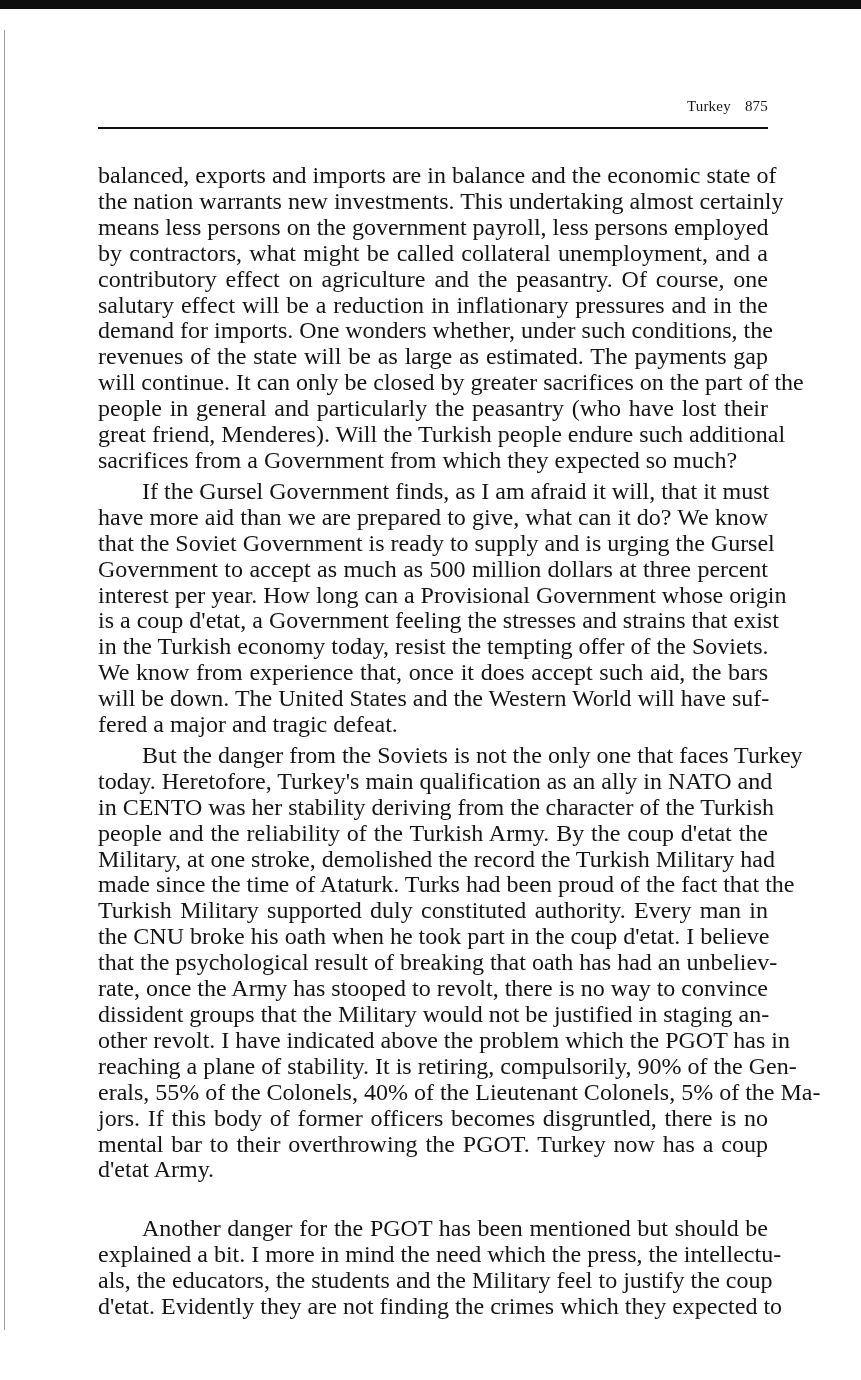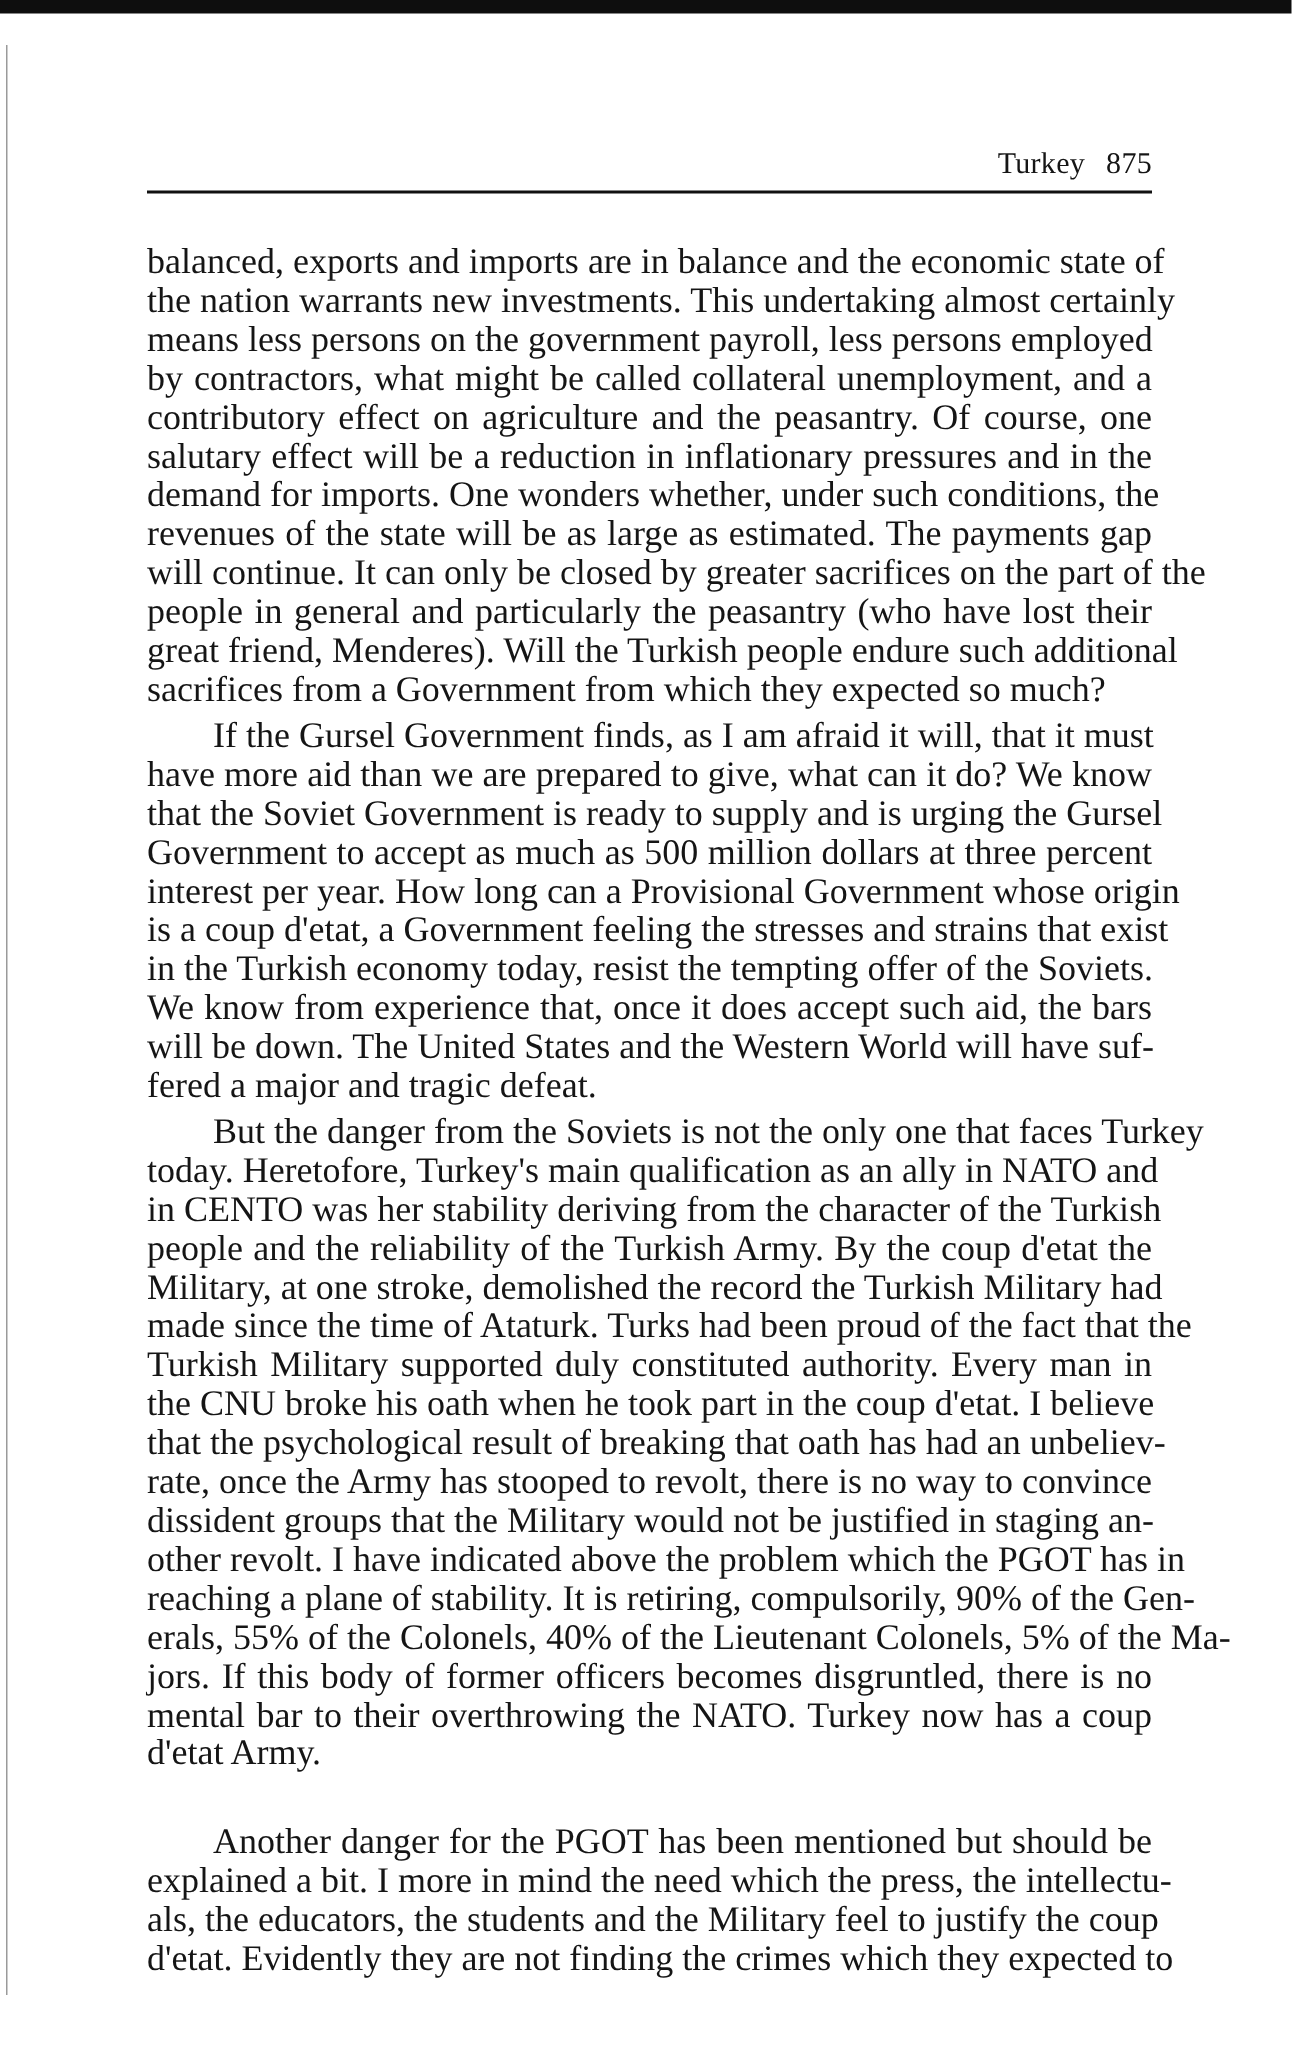--- a/index.html
+++ b/index.html
@@ -29,21 +29,21 @@
     height: 1300px;
     background: #9a9a9a;
   }
   .running-head {
     position: absolute;
     left: 98px;
     top: 98px;
     width: 670px;
     height: 30px;
     text-align: right;
-    font-size: 20px;
+    font-size: 15px;
     letter-spacing: 0.2px;
     font-family: Liberation Serif, serif;
   }
   .running-head .head-title { margin-right: 14px; }
   .head-rule {
     position: absolute;
     left: 98px;
     top: 127px;
     width: 670px;
     height: 2px;
@@ -113,21 +113,21 @@
       <span class="line">made since the time of Ataturk. Turks had been proud of the fact that the</span>
       <span class="line">Turkish Military supported duly constituted authority. Every man in</span>
       <span class="line">the CNU broke his oath when he took part in the coup d'etat. I believe</span>
       <span class="line">that the psychological result of breaking that oath has had an unbeliev-</span>
       <span class="line">rate, once the Army has stooped to revolt, there is no way to convince</span>
       <span class="line">dissident groups that the Military would not be justified in staging an-</span>
       <span class="line">other revolt. I have indicated above the problem which the PGOT has in</span>
       <span class="line">reaching a plane of stability. It is retiring, compulsorily, 90% of the Gen-</span>
       <span class="line">erals, 55% of the Colonels, 40% of the Lieutenant Colonels, 5% of the Ma-</span>
       <span class="line">jors. If this body of former officers becomes disgruntled, there is no</span>
-      <span class="line">mental bar to their overthrowing the NATO. Turkey now has a coup</span>
+      <span class="line">mental bar to their overthrowing the PGOT. Turkey now has a coup</span>
       <span class="line last">d'etat Army.</span>
     </p>
     <p>
       <span class="line" style="text-indent: 44px; margin-top: 33px;">Another danger for the PGOT has been mentioned but should be</span>
       <span class="line">explained a bit. I more in mind the need which the press, the intellectu-</span>
       <span class="line">als, the educators, the students and the Military feel to justify the coup</span>
       <span class="line last">d'etat. Evidently they are not finding the crimes which they expected to</span>
     </p>
   </div>
 

